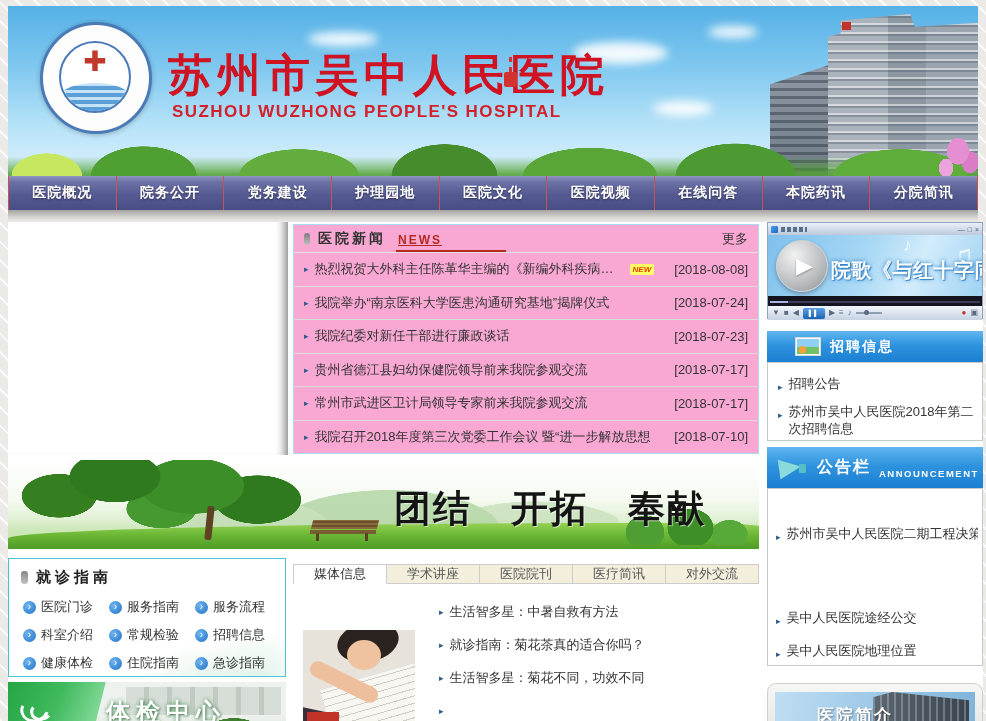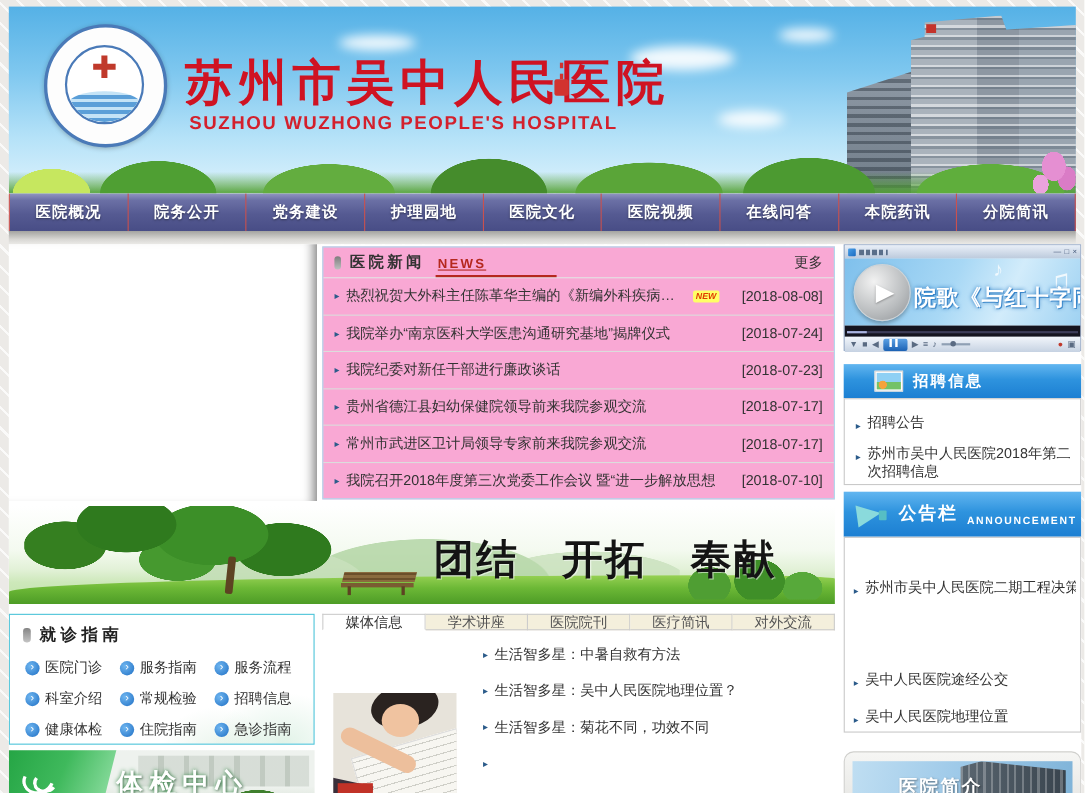--- a/index.html
+++ b/index.html
@@ -215,21 +215,21 @@
     background:linear-gradient(100deg,#22a342 0%,#3fb95c 55%,#8adc9e 100%);}
   .cb-logo{position:absolute;left:12px;top:12px;width:32px;height:28px;}
   .cb-logo i{position:absolute;border:3px solid rgba(0,0,0,0);border-bottom-color:#fff;border-left-color:#fff;border-radius:50%;}
   .cb-logo .s1{left:0;top:2px;width:24px;height:20px;transform:rotate(-24deg);}
   .cb-logo .s2{left:10px;top:8px;width:16px;height:13px;transform:rotate(-10deg);}
   .cb-label{position:absolute;left:98px;top:14px;font-size:24px;font-weight:bold;color:#fff;letter-spacing:6px;
     white-space:nowrap;text-shadow:0 0 4px #3a8f4d,1px 1px 2px rgba(0,0,0,.4);}
 
   
   .media-box{position:absolute;left:285px;top:336px;width:466px;height:163px;}
-  .tabs{display:flex;height:15px;}
+  .tabs{display:flex;height:32px;align-items:center;}
   .tab{flex:1;display:flex;align-items:center;justify-content:center;font-size:13px;color:#555;
     background:#f4efdc;border:1px solid #ccc;border-left:none;cursor:pointer;box-sizing:border-box;}
   .tab:first-child{border-left:1px solid #ccc;}
   .tab.active{background:#fff;color:#333;border-bottom-color:#fff;}
   .media-items{margin-left:146px;padding-top:5px;}
   .m-item{display:flex;align-items:center;height:33px;font-size:13px;color:#333;text-decoration:none;}
   .media-photo{position:absolute;left:10px;top:72px;width:112px;height:120px;overflow:hidden;background:#e7e3da;cursor:pointer;}
   .ph-hair{position:absolute;left:34px;top:-8px;width:62px;height:40px;background:#2a2320;border-radius:50%;transform:rotate(-12deg);}
   .ph-face{position:absolute;left:44px;top:10px;width:34px;height:30px;background:#f0c3a0;border-radius:50%;}
   .ph-arm{position:absolute;left:4px;top:44px;width:74px;height:16px;background:#edbf9c;border-radius:8px;transform:rotate(26deg);}
@@ -494,21 +494,21 @@
         <div class="ph-dark"></div>
         <div class="ph-red"></div>
       </div>
       <div class="media-items">
         <a href="#" class="m-item">
           <span class="arr">▸</span>
           <span>生活智多星：中暑自救有方法</span>
         </a>
         <a href="#" class="m-item">
           <span class="arr">▸</span>
-          <span>生活智多星：吴中人民医院地理位置？</span>
+          <span>就诊指南：菊花茶真的适合你吗？</span>
         </a>
         <a href="#" class="m-item">
           <span class="arr">▸</span>
           <span>生活智多星：菊花不同，功效不同</span>
         </a>
         <a href="#" class="m-item">
           <span class="arr">▸</span>
         </a>
       </div>
     </div>

